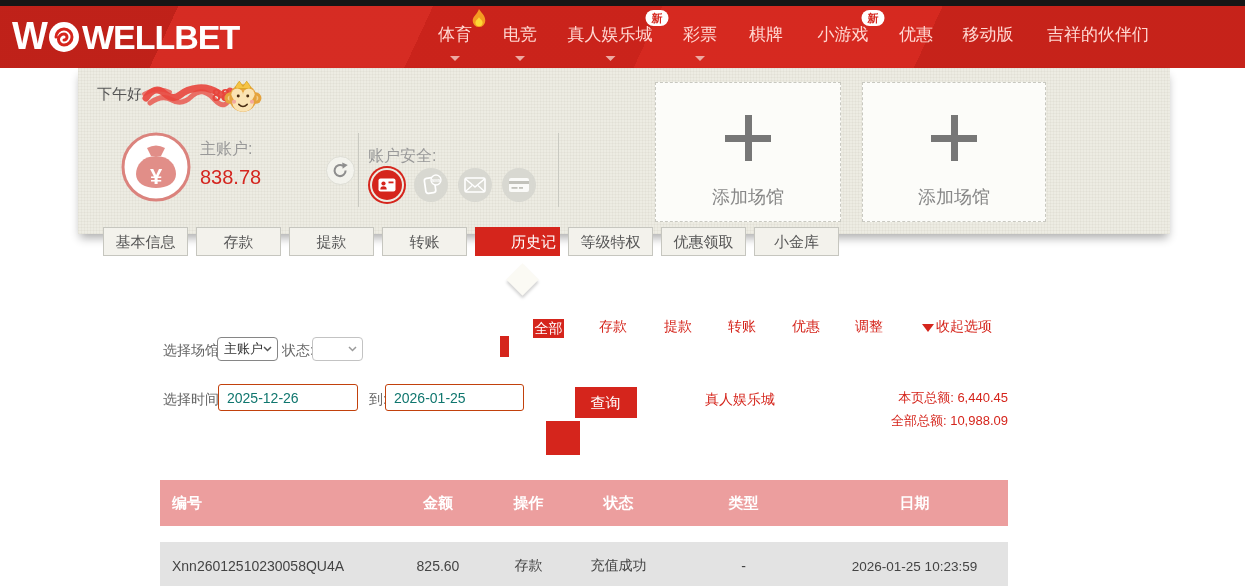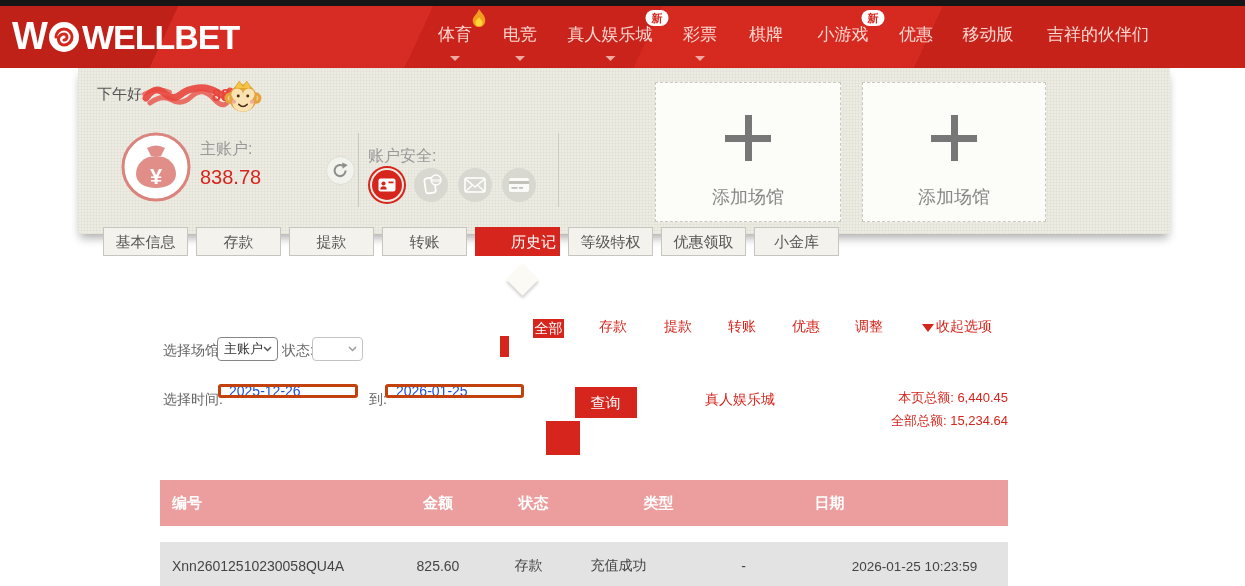--- a/index.html
+++ b/index.html
@@ -95,22 +95,22 @@
   .lbl-time{left:163px;top:391px;}
   .lbl-to{left:369px;top:391px;}
   .select{
     position:absolute;top:337px;height:24px;background:#fff;border:1px solid #868686;border-radius:4px;
     font-size:13px;color:#333;display:flex;align-items:center;justify-content:space-between;
     padding:0 5px 0 6px;cursor:pointer;
   }
   .sel-venue{left:217px;width:61px;}
   .sel-status{left:312px;width:51px;border-color:#c3c3c3;}
   .date-input{
-    position:absolute;top:384px;width:140px;height:14px;border:3px solid #c2410c;border-radius:3px;
-    background:#fff;font-size:14px;color:#1d4ed8;padding:0 8px;outline:none;
+    position:absolute;top:384px;width:140px;height:27px;border:1px solid #c2410c;border-radius:3px;
+    background:#fff;font-size:14px;color:#0f766e;padding:0 8px;outline:none;
     font-family:"Liberation Sans","DejaVu Sans",sans-serif;
   }
   .di1{left:218px;} .di2{left:385px;width:139px;}
   .search-btn{
     position:absolute;left:575px;top:387px;width:62px;height:31px;background:#d5251c;border:none;
     color:#fff;font-size:15px;text-align:center;padding:0 1px 0 0;line-height:31px;cursor:pointer;
     font-family:"Liberation Sans","DejaVu Sans",sans-serif;
   }
   .receipt-help{position:absolute;left:705px;top:391px;font-size:14px;color:#d5251c;cursor:pointer;}
   .totals{position:absolute;left:800px;top:386px;width:208px;text-align:right;font-size:13px;color:#d5251c;line-height:23px;}
@@ -314,28 +314,29 @@
     <button class="search-btn">查询</button>
 
     <span class="receipt-help">真人娱乐城</span>
     <div class="totals">
       <div>
         <span>本页总额:</span>
         <span>6,440.45</span>
       </div>
       <div>
         <span>全部总额:</span>
-        <span>15,234.64</span>
+        <span>10,988.09</span>
       </div>
     </div>
 
     <div class="hist-table">
       <div class="tr th-row">
         <div class="cell c0">编号</div>
         <div class="cell c1">金额</div>
+        <div class="cell c2">操作</div>
         <div class="cell c3">状态</div>
         <div class="cell c4">类型</div>
         <div class="cell c5">日期</div>
       </div>
       <div class="tr td-row">
         <div class="cell c0">Xnn26012510230058QU4A</div>
         <div class="cell c1">825.60</div>
         <div class="cell c2">存款</div>
         <div class="cell c3">充值成功</div>
         <div class="cell c4">-</div>

